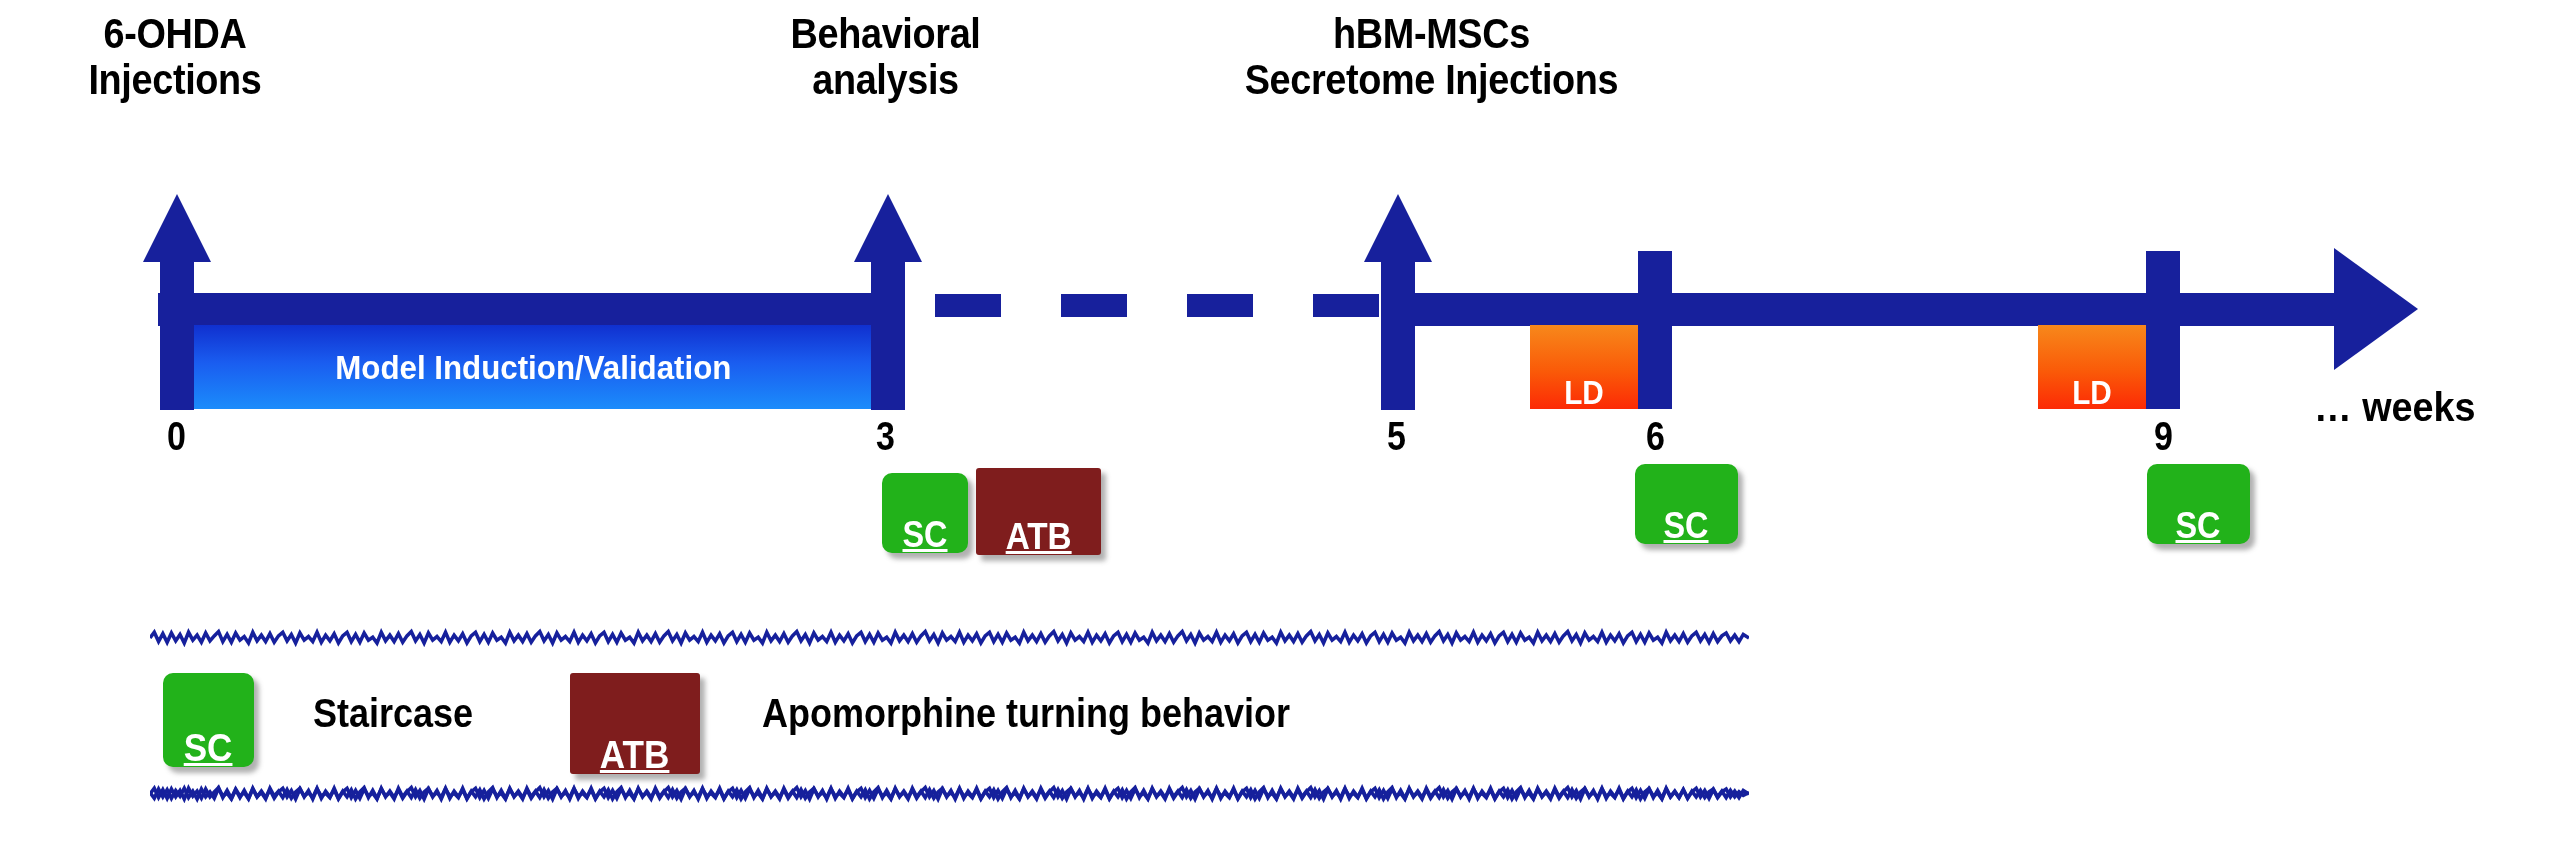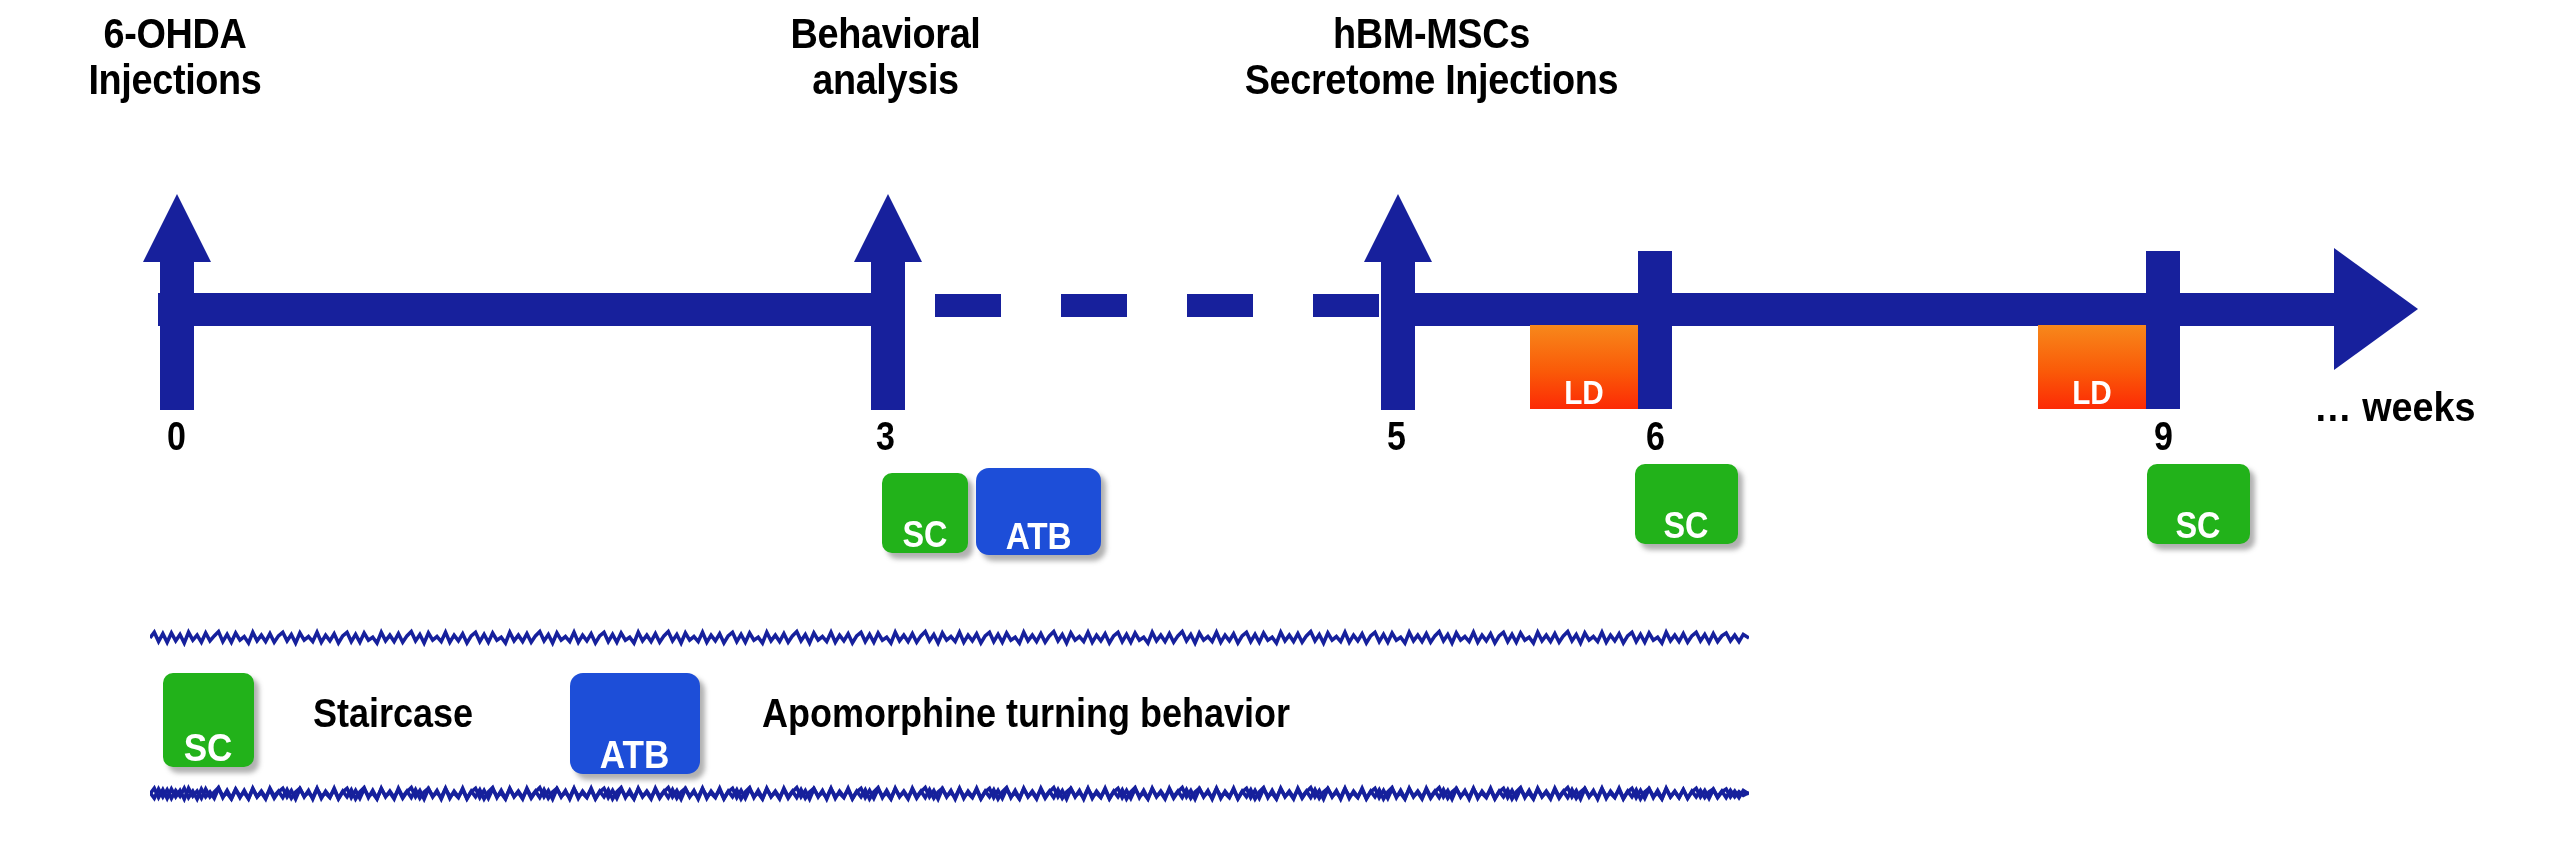--- a/index.html
+++ b/index.html
@@ -62,27 +62,28 @@
     white-space:nowrap;transform:scaleX(0.92);
   }
 
   
   .badge{
     position:absolute;display:flex;align-items:flex-end;justify-content:center;
     color:#ffffff;font-weight:bold;line-height:1;
   }
   .badge span{transform:scaleX(0.9);white-space:nowrap;}
   .badge.sc{background:#22b21a;border-radius:10px;}
-  .badge.atb{background:#1d4ed8;border-radius:13px;}
+  .badge.atb{background:#7f1d1d;border-radius:3px;}
   .badge.ld{
     background:linear-gradient(to bottom,#f7881b 0%,#fa5a08 55%,#fc2a05 100%);
     border-radius:0;
   }
   .badge.shadowed{
     box-shadow:5px 5.7px 5px rgba(70,70,70,0.42);
+    text-decoration:underline;
   }
 
   
   #legend{position:absolute;left:150px;top:628px;width:1599px;height:178px;}
   .squiggle{position:absolute;left:0;width:1599px;height:18.6px;}
   .legend-row{position:absolute;left:0;top:34px;height:114px;width:100%;}
   .legend-text{
     position:absolute;color:#000;font-weight:bold;font-size:40px;
     white-space:nowrap;transform:scaleX(0.9);transform-origin:left center;
   }
@@ -105,20 +106,23 @@
 
   <div class="dash" style="left:935px;top:294px;width:66px;height:23px;"></div>
   <div class="dash" style="left:1061px;top:294px;width:66px;height:23px;"></div>
   <div class="dash" style="left:1187px;top:294px;width:66px;height:23px;"></div>
   <div class="dash" style="left:1313px;top:294px;width:66px;height:23px;"></div>
 
   <div class="bar-main" style="left:1381px;top:293px;width:956px;height:33px;"></div>
 
   <div class="arrowhead" style="left:2334px;top:248px;"></div>
 
+  <div class="induction" style="left:193px;top:325px;width:680px;height:84px;">
+    <span>Model Induction/Validation</span>
+  </div>
 
   <div class="tick-up" style="left:143px;top:194px;width:69px;height:216px;">
     <div class="head" style="left:0px;top:0px;"></div>
     <div class="shaft" style="left:17px;top:66px;width:34px;height:150px;"></div>
   </div>
 
   <div class="tick-up" style="left:854px;top:194px;width:69px;height:216px;">
     <div class="head" style="left:0px;top:0px;"></div>
     <div class="shaft" style="left:17px;top:66px;width:34px;height:150px;"></div>
   </div>

